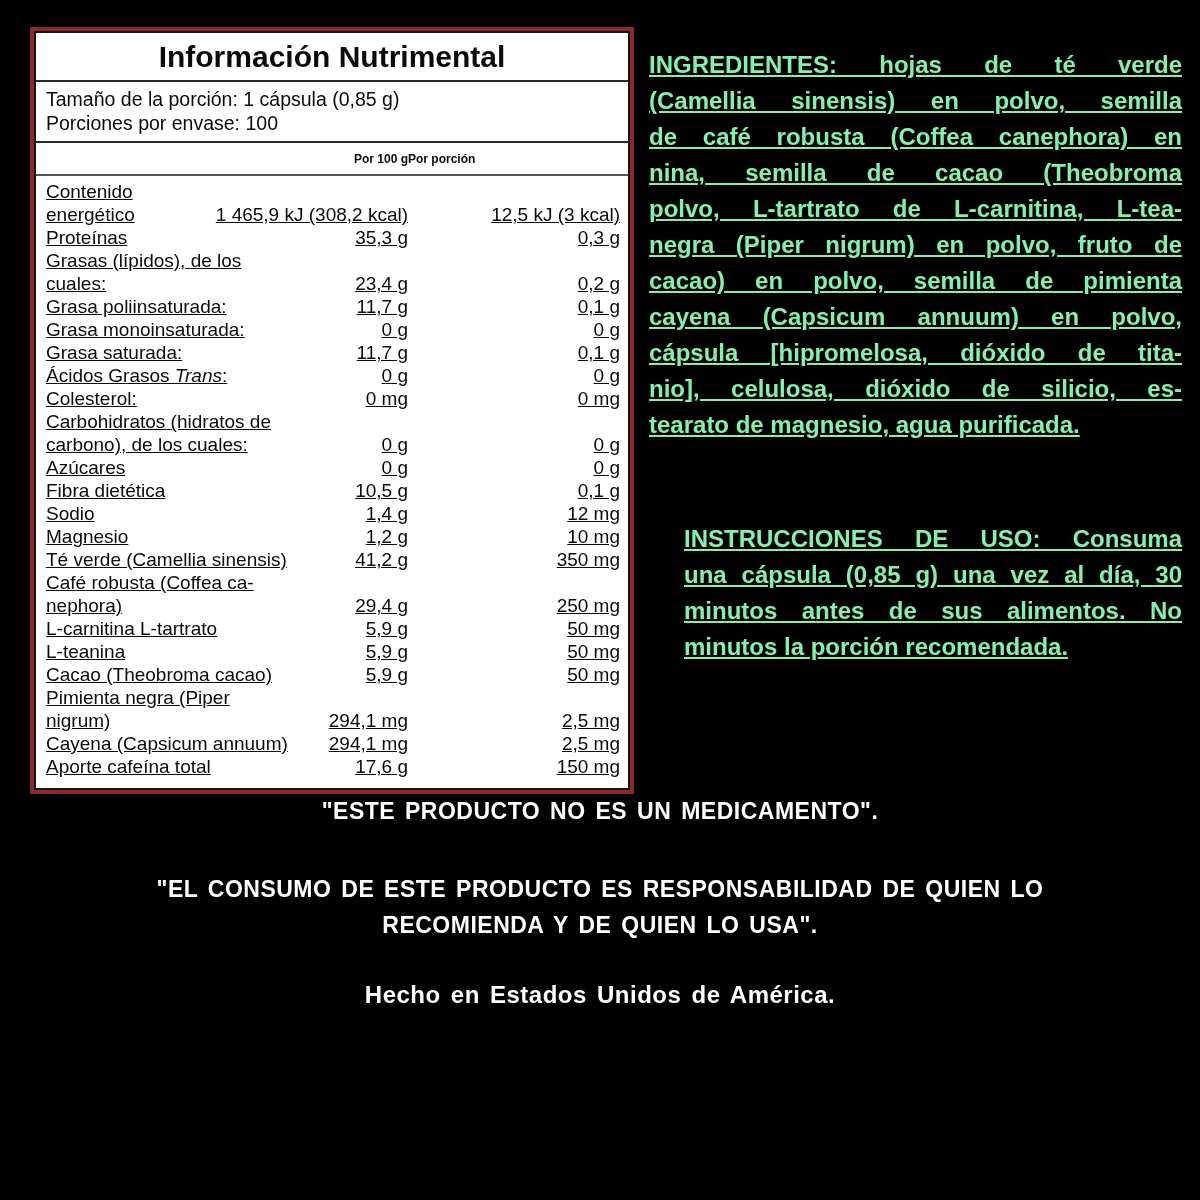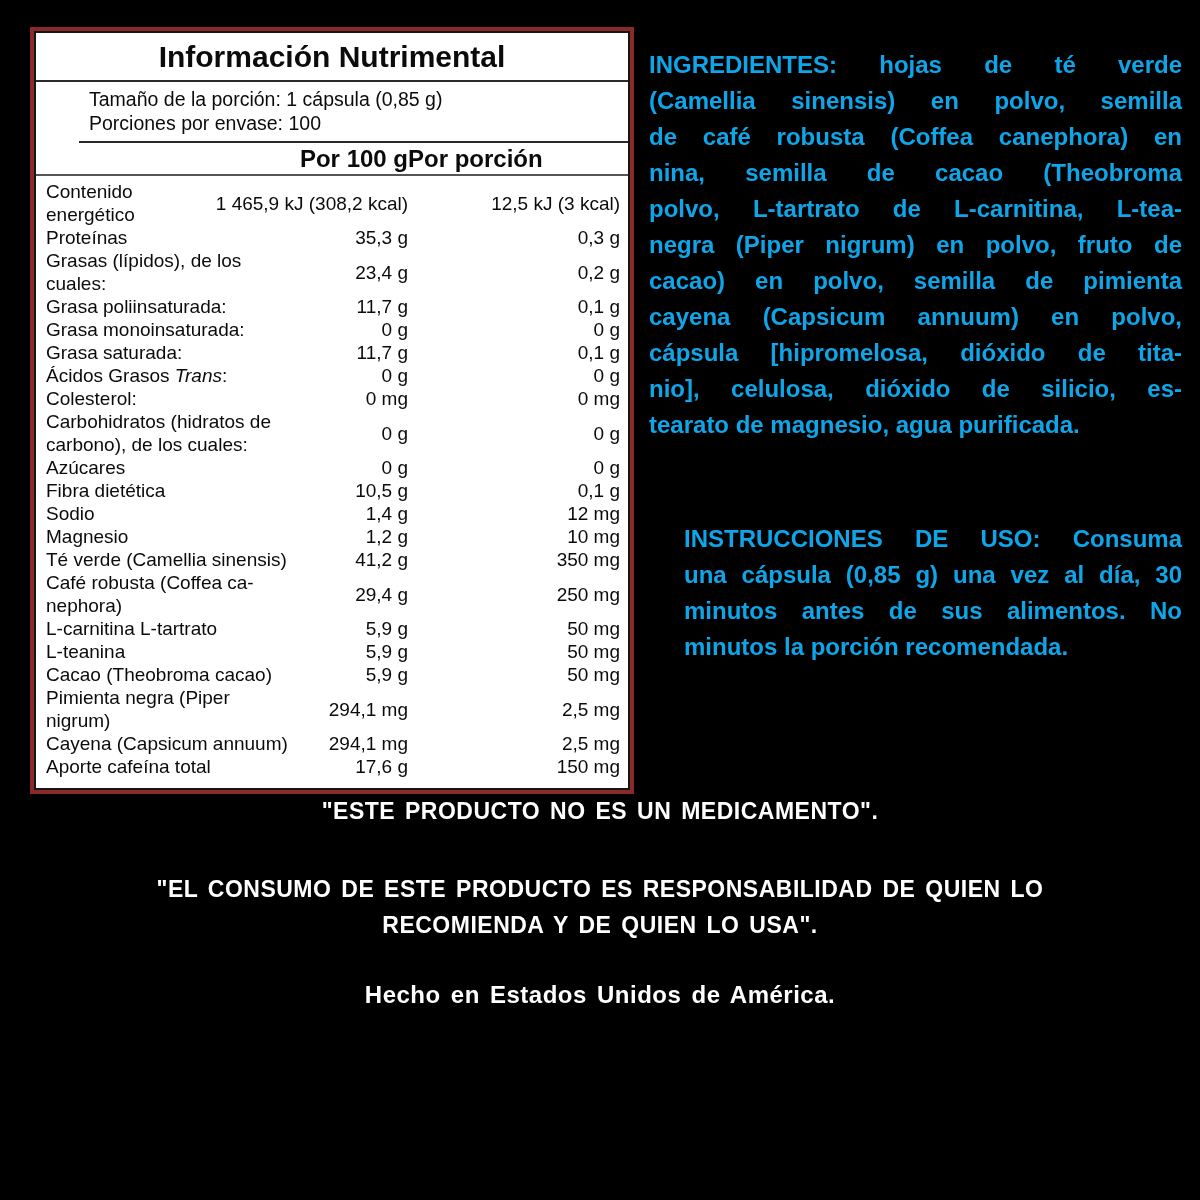--- a/index.html
+++ b/index.html
@@ -24,40 +24,39 @@
   }
   .panel-title{
     font-size:30px;font-weight:bold;text-align:center;
     padding:7px 4px 6px 4px;
     border-bottom:2px solid #2a2a2a;
   }
   .serving-block{
     font-size:19.5px;line-height:24px;
     padding:5px 10px 6px 10px;
     border-bottom:2px solid #2a2a2a;
-    margin-left:43px;
   }
   .colhead-row{
     display:flex;align-items:flex-end;
-    font-size:24px;font-weight:bold;line-height:26px;
+    font-size:12px;font-weight:bold;line-height:26px;
     padding:3px 8px 2px 10px;
     border-bottom:2px solid #555;
   }
   .colhead-row .sp{flex:1 1 auto;}
   .colhead-row .h1{white-space:nowrap;text-align:right;}
   .colhead-row .h2{flex:0 0 212px;text-align:left;white-space:nowrap;}
   .rows-wrap{padding:4px 8px 10px 10px;font-size:19px;line-height:23px;}
-  .nrow{display:flex;align-items:center;}
+  .nrow{display:flex;align-items:flex-end;text-decoration:underline;}
   .nrow .lbl{flex:1 1 auto;max-width:262px;white-space:pre-line;}
   .nrow .v1{white-space:nowrap;text-align:right;margin-left:auto;}
   .nrow .v2{flex:0 0 212px;text-align:right;white-space:nowrap;}
   
   .right-col{
     position:absolute;left:649px;top:47px;width:533px;
-    color:#0ea5e9;font-weight:bold;font-size:24px;line-height:36px;
+    color:#86efac;font-weight:bold;font-size:24px;line-height:36px;text-decoration:underline;
   }
   .jline{text-align:justify;text-align-last:justify;}
   .jline.last{text-align:left;text-align-last:left;}
   .instructions-block{margin-top:78px;margin-left:35px;}
   
   .footer-line{
     position:absolute;left:0;width:1200px;
     color:#ffffff;font-weight:bold;text-align:center;
     letter-spacing:0.5px;word-spacing:3px;
     white-space:pre-line;

